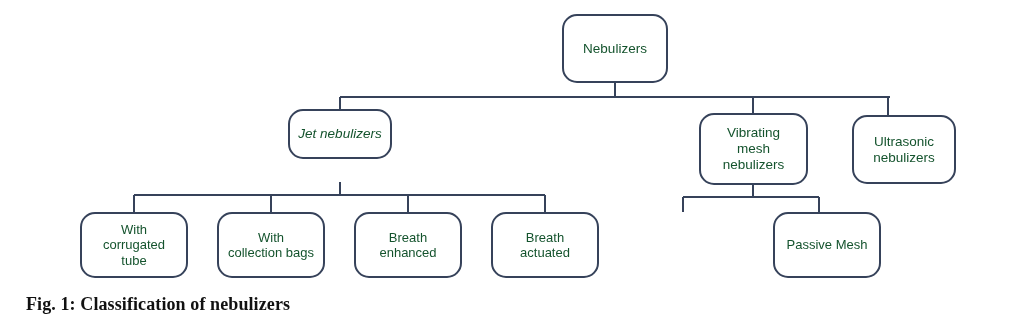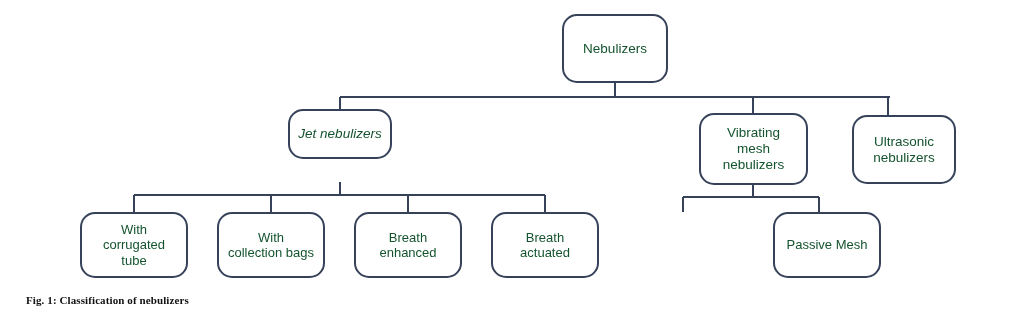--- a/index.html
+++ b/index.html
@@ -63,21 +63,21 @@
   }
   .level-3 {
     font-size: 13px;
   }
   #caption {
     position: absolute;
     left: 26px;
     top: 294px;
     font-family: "Liberation Serif", serif;
     font-weight: bold;
-    font-size: 11px;
+    font-size: 18px;
     color: #111111;
     letter-spacing: 0.1px;
   }
 </style>
 </head>
 <body>
 
 <div id="figure">
 
   <div id="diagram">

